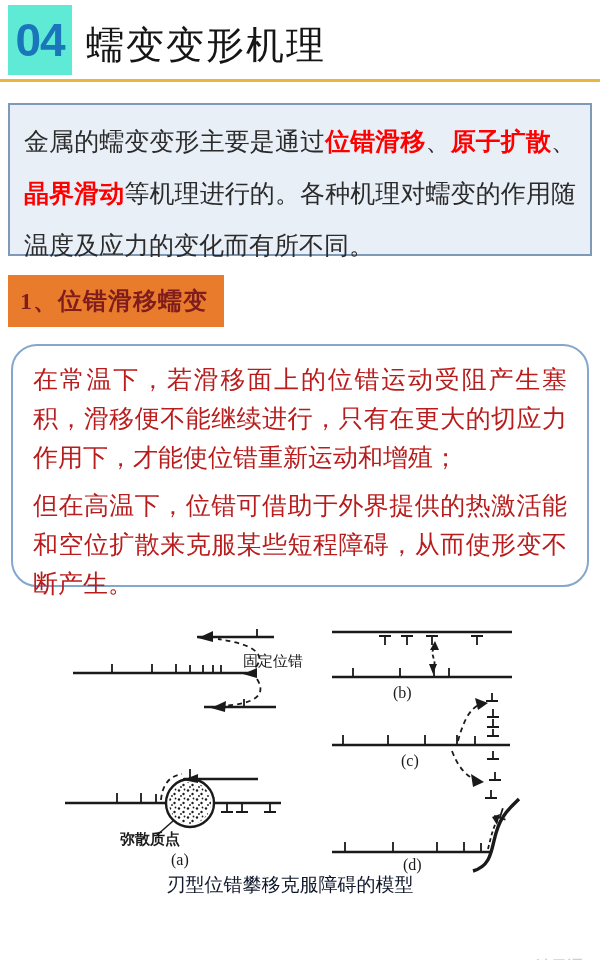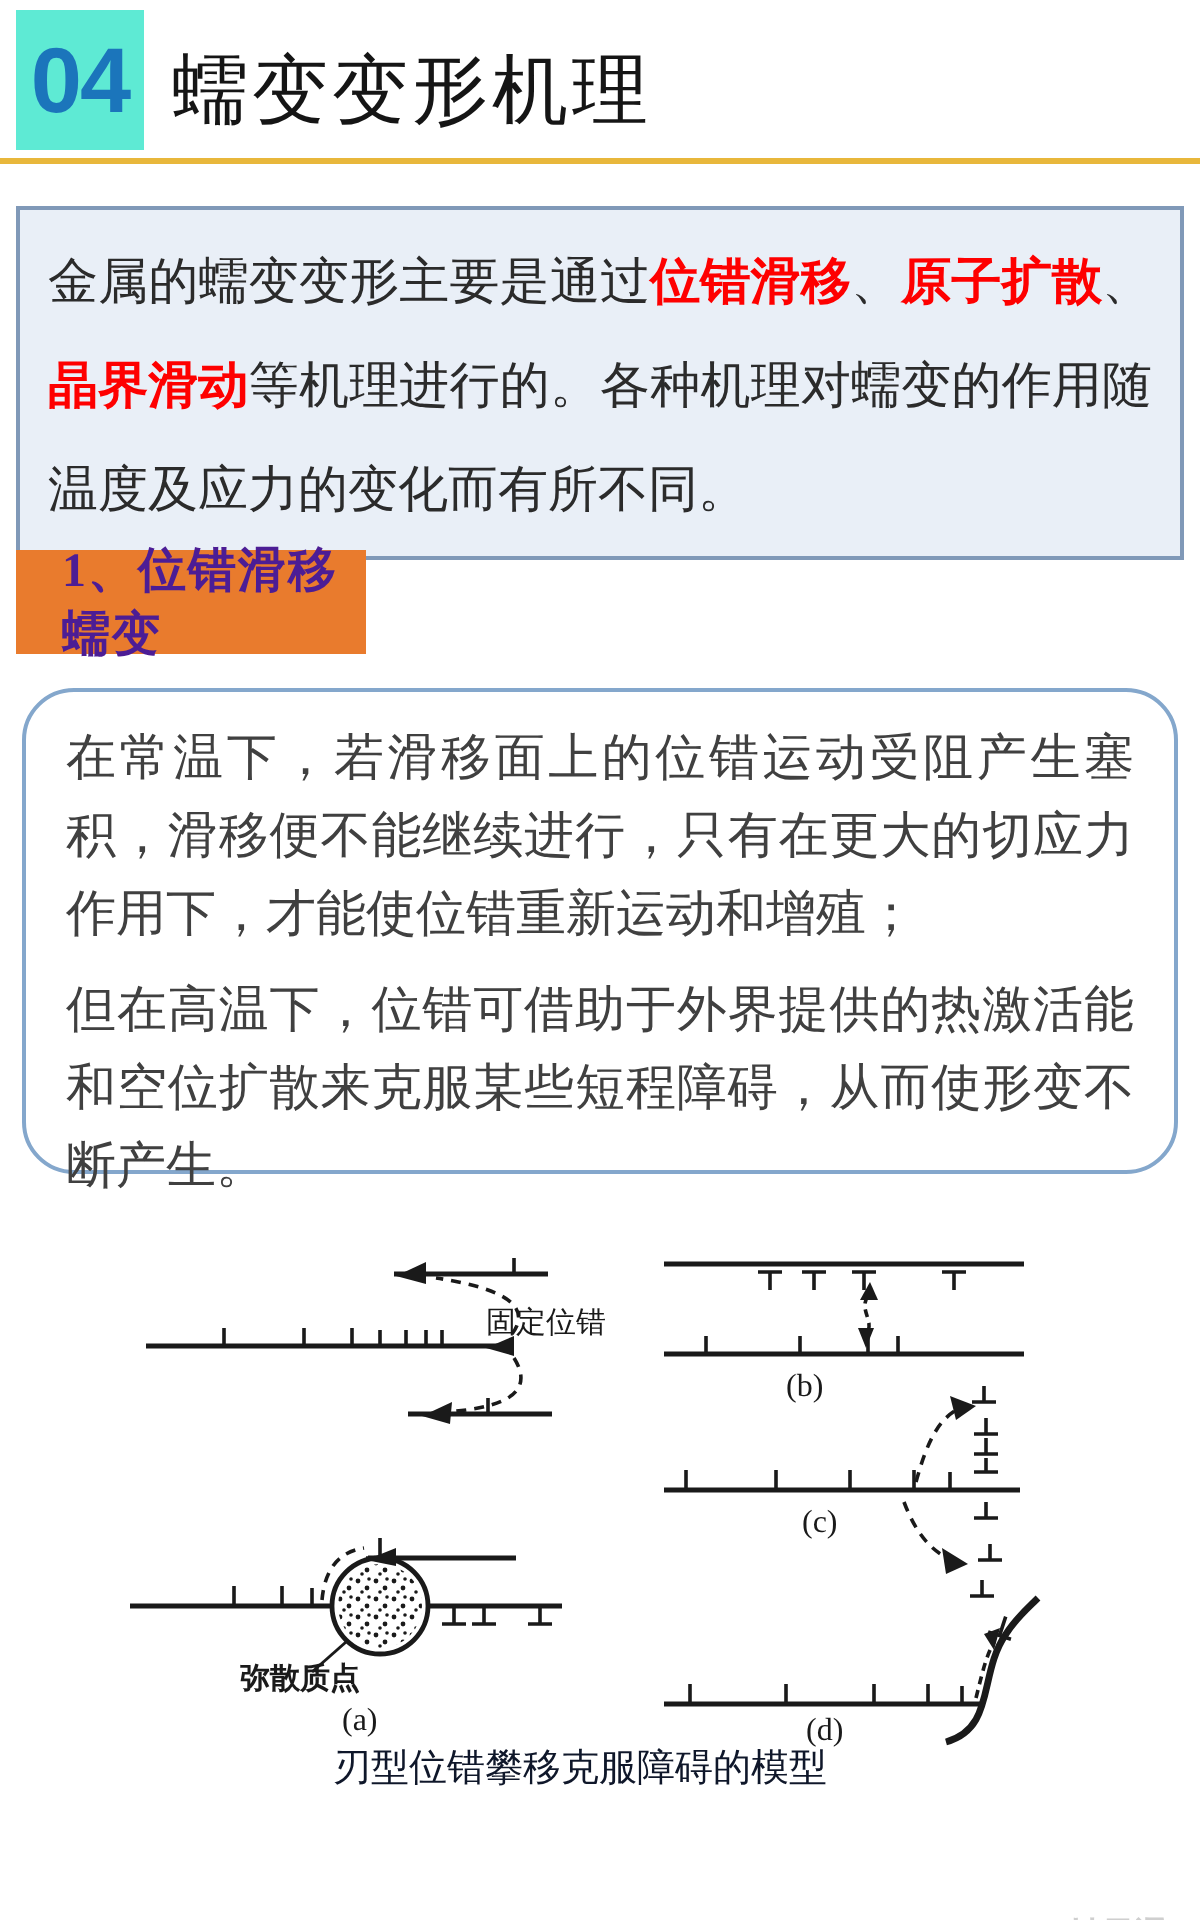--- a/index.html
+++ b/index.html
@@ -32,53 +32,53 @@
   }
   .hdr-rule {
     position: absolute; left: 0; top: 79px;
     width: 600px; height: 3px;
     background: #e8b73b;
   }
 
   
   .intro-box {
     position: absolute; left: 8px; top: 103px;
-    width: 584px; height: 177px;
+    width: 584px; height: 153px;
     background: #e9eff7;
     border: 2px solid #8099b8;
     padding: 11px 14px 0 14px;
     font-size: 25px; line-height: 52px;
     text-align: justify;
     color: #2b2b2b;
   }
   .intro-box .red { color: #fe0000; font-weight: bold; }
 
   
   .section-label {
     position: absolute; left: 8px; top: 275px;
-    width: 175px; height: 52px;
+    width: 216px; height: 52px;
     background: #e97b2d;
-    color: #4c1d95;
+    color: #7f1d1d;
     font-weight: bold; font-size: 24px;
     display: flex; align-items: center;
-    padding-left: 23px;
+    padding-left: 12px;
     letter-spacing: 1px;
   }
 
   
   .body-box {
     position: absolute; left: 11px; top: 344px;
     width: 578px; height: 243px;
     background: #ffffff;
     border: 2px solid #84a7cc;
     border-radius: 26px;
     padding: 14px 20px 0 20px;
     font-size: 25px; line-height: 39px;
     text-align: justify;
-    color: #404040;
+    color: #b91c1c;
   }
   .body-box p + p { margin-top: 9px; }
 
   
   .figure-wrap {
     position: absolute; left: 60px; top: 617px;
     width: 490px; height: 266px;
   }
   .figure-wrap svg { display: block; width: 100%; height: 100%; }
   .fig-label { font-family: "Liberation Serif", "DejaVu Serif", serif; }

